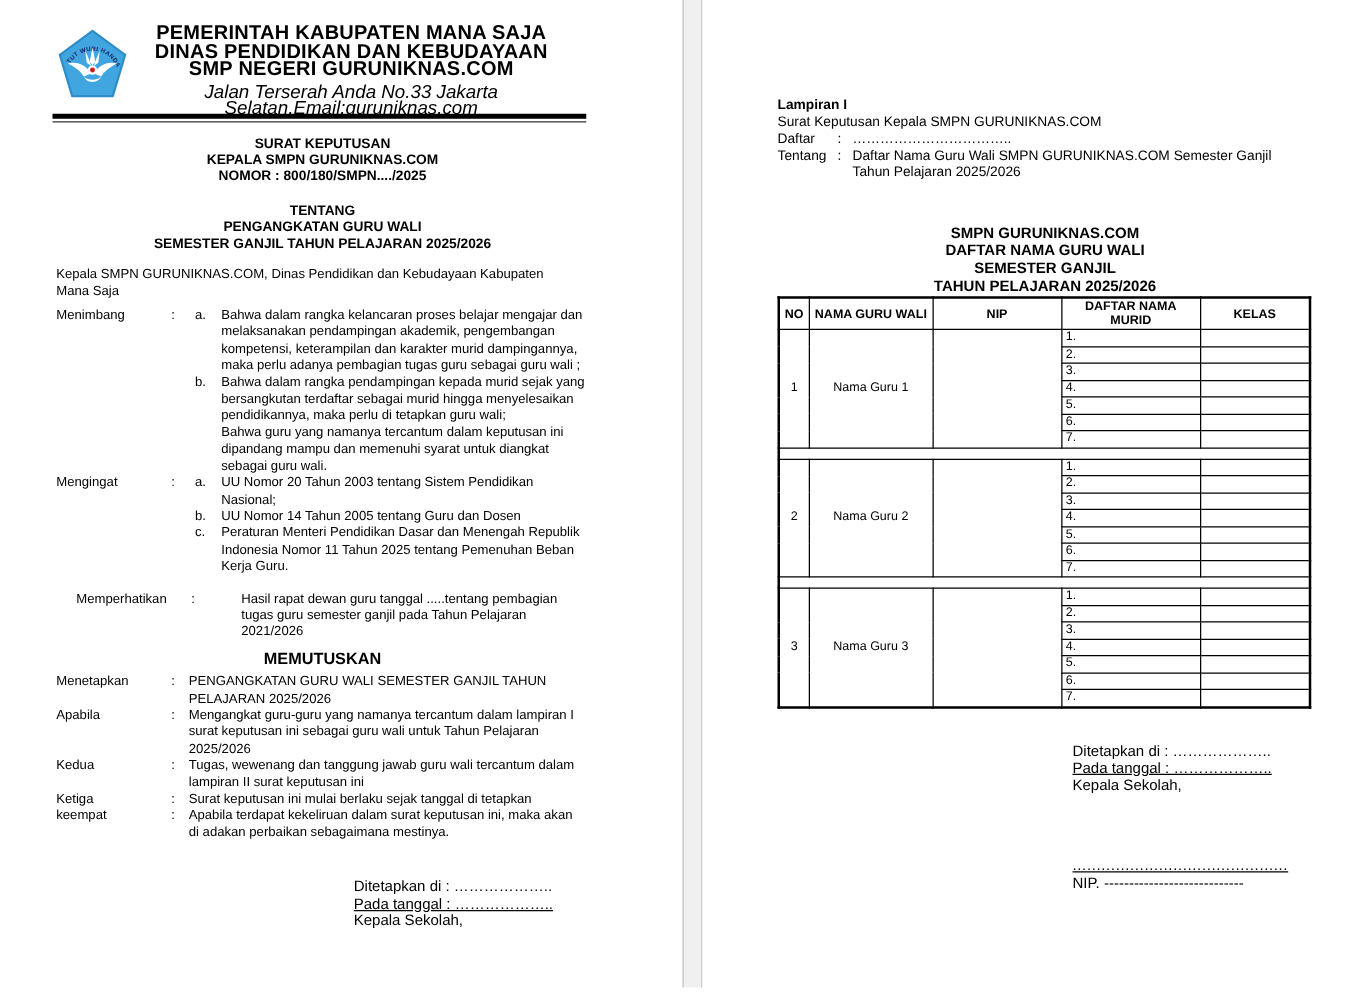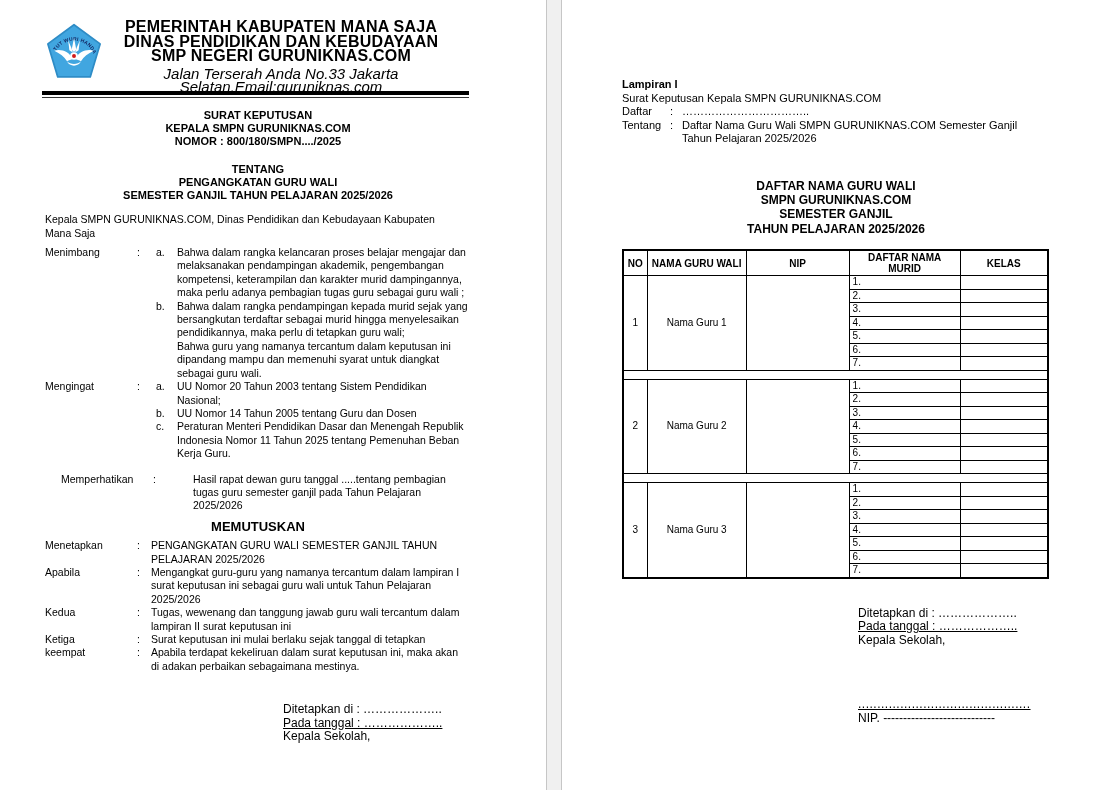--- a/index.html
+++ b/index.html
@@ -51,21 +51,21 @@
 
   
   .p2-content { padding:78px 0 0 60px; width:428px; font-size:11px; line-height:13.5px; }
   .lampiran-label { font-weight:bold; }
   .kv2 { display:grid; grid-template-columns:48px 12px 1fr; align-items:start; }
   .kv2 .val { max-width:340px; }
 
   .table-title { margin-top:33px; font-weight:bold; font-size:12px; line-height:14.4px; text-align:center; }
 
   table.guru-table {
-    margin-top:13px; border-collapse:collapse; width:427px;
+    margin-top:1px; border-collapse:collapse; width:427px;
     border:2px solid #000; table-layout:fixed;
   }
   .guru-table th, .guru-table td { border:1px solid #000; padding:0 3px; }
   .guru-table th { font-size:10px; font-weight:bold; text-align:center; height:24px; line-height:11px; }
   .guru-table td { font-size:10px; height:12.5px; line-height:12px; }
   .col-no    { width:24px; }
   .col-guru  { width:98px; }
   .col-nip   { width:102px; }
   .col-murid { width:110px; }
   .col-kelas { width:87px; }
@@ -159,21 +159,21 @@
         <div class="lettered">
           <div>c.</div>
           <div class="txt">Peraturan Menteri Pendidikan Dasar dan Menengah Republik Indonesia Nomor 11 Tahun 2025 tentang Pemenuhan Beban Kerja Guru.</div>
         </div>
       </div>
     </div>
 
     <div class="kv" style="margin-top:12px;margin-left:16px;">
       <div class="label">Memperhatikan</div>
       <div class="colon">:</div>
-      <div class="plain-indent">Hasil rapat dewan guru tanggal .....tentang pembagian tugas guru semester ganjil pada Tahun Pelajaran 2025/2026</div>
+      <div class="plain-indent">Hasil rapat dewan guru tanggal .....tentang pembagian tugas guru semester ganjil pada Tahun Pelajaran 2021/2026</div>
     </div>
 
     <div class="memutuskan center">MEMUTUSKAN</div>
 
     <div class="kv">
       <div class="label">Menetapkan</div>
       <div class="colon">:</div>
       <div class="decision-txt">PENGANGKATAN GURU WALI SEMESTER GANJIL TAHUN PELAJARAN 2025/2026</div>
     </div>
     <div class="kv">
@@ -221,22 +221,22 @@
       <div>:</div>
       <div class="val">……………………………..</div>
     </div>
     <div class="kv2">
       <div>Tentang</div>
       <div>:</div>
       <div class="val">Daftar Nama Guru Wali SMPN GURUNIKNAS.COM Semester Ganjil Tahun Pelajaran 2025/2026</div>
     </div>
 
     <div class="table-title">
+      <div>SMPN GURUNIKNAS.COM</div>
       <div>DAFTAR NAMA GURU WALI</div>
-      <div>SMPN GURUNIKNAS.COM</div>
       <div>SEMESTER GANJIL</div>
       <div>TAHUN PELAJARAN 2025/2026</div>
     </div>
 
     <table class="guru-table">
       <colgroup>
         <col class="col-no">
           <col class="col-guru">
           <col class="col-nip">
           <col class="col-murid">

